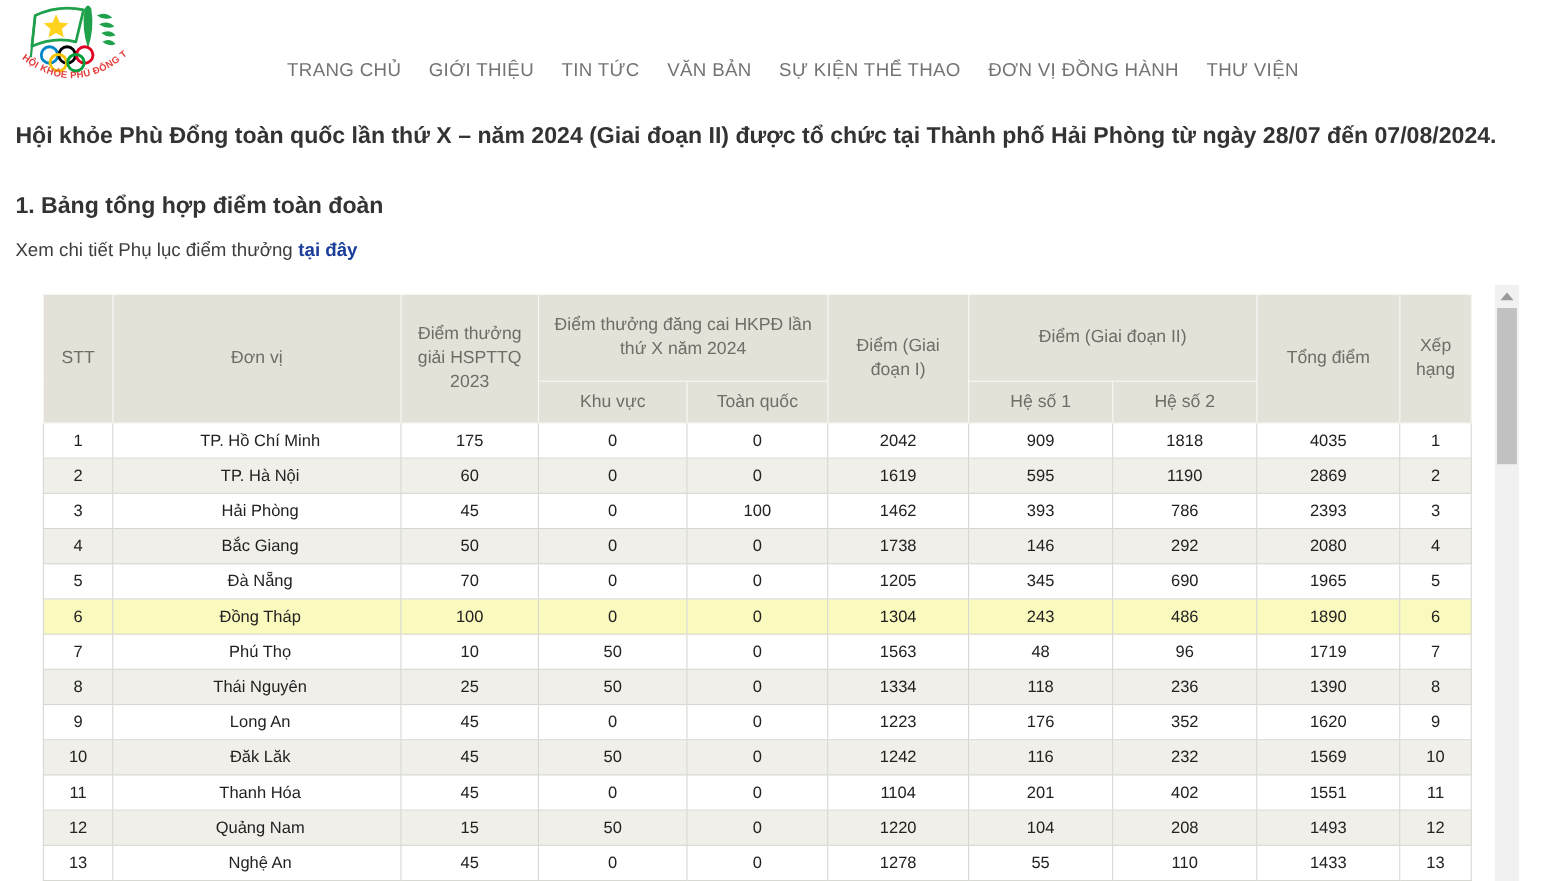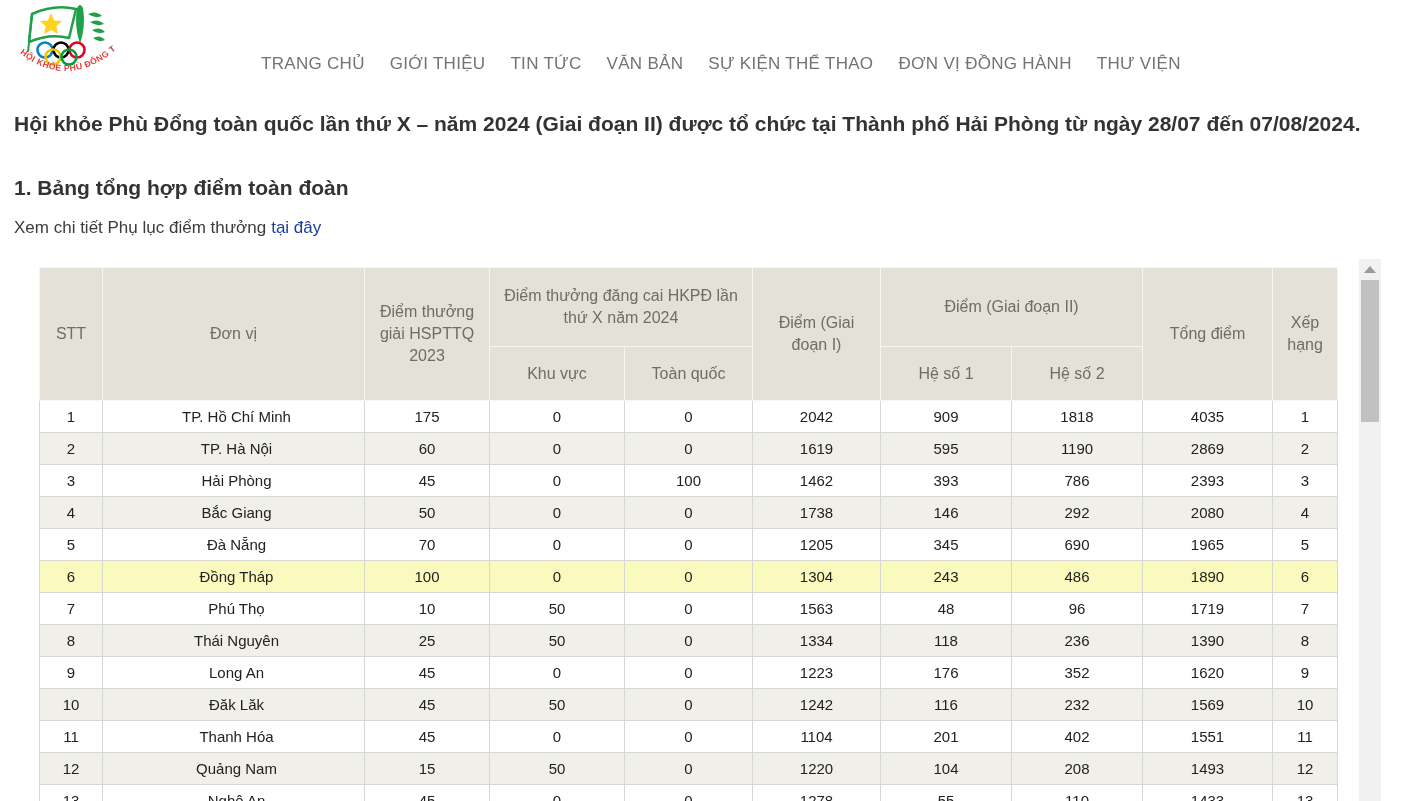--- a/index.html
+++ b/index.html
@@ -11,31 +11,31 @@
   nav.main-nav { position:absolute; left:261px; top:26px; display:flex; gap:25px; }
   .nav-item { font-size:17px; color:#737373; letter-spacing:.3px; text-decoration:none;
               cursor:pointer; white-space:nowrap;margin-top:28px; }
 
   
   .page-title { position:absolute; left:14px; top:107px; width:1352px;
                 font-size:21px; font-weight:bold; color:#333; line-height:33px; }
   .section-heading { position:absolute; left:14px; top:176px;
                      font-size:21px; font-weight:bold; color:#333; }
   .note { position:absolute; left:14px; top:218px; font-size:17px; color:#3c3c3c; }
-  .note a { color:#1b3e9b; font-weight:normal; text-decoration:none; margin-left:5px; cursor:pointer; }
+  .note a { color:#1b3e9b; font-weight:bold; text-decoration:none; margin-left:5px; cursor:pointer; }
 
   
   .table-wrap { position:absolute; left:39px; top:267px; width:1298px; }
   table { border-collapse:collapse; width:1298px; table-layout:fixed;
           border:1px solid #ccccc6; }
   thead th { background:#e3e1d8; color:#6e6e66; font-weight:normal; font-size:16px;
              border:1px solid #f6f6f2; text-align:center; vertical-align:middle;
              padding:4px 6px; line-height:22px; }
   thead tr.group-row th { height:79px; }
-  thead tr.sub-row th { height:54px; }
+  thead tr.sub-row th { height:38px; }
   tbody td { height:32px; font-size:15px; color:#222; border:1px solid #d8d8d3;
              text-align:center; vertical-align:middle; padding:0 6px; background:#fff; }
   tbody td.unit { text-align:center; padding-left:12px; }
   tbody tr.even td { background:#f0efe9; }
   tbody tr.hl td { background:#fafabe; }
 
   
   .vscroll { position:absolute; left:1359px; top:259px; width:22px; height:542px;
              background:#f1f1f1; }
   .vscroll .up-btn { height:20px; display:flex; align-items:center; justify-content:center;

